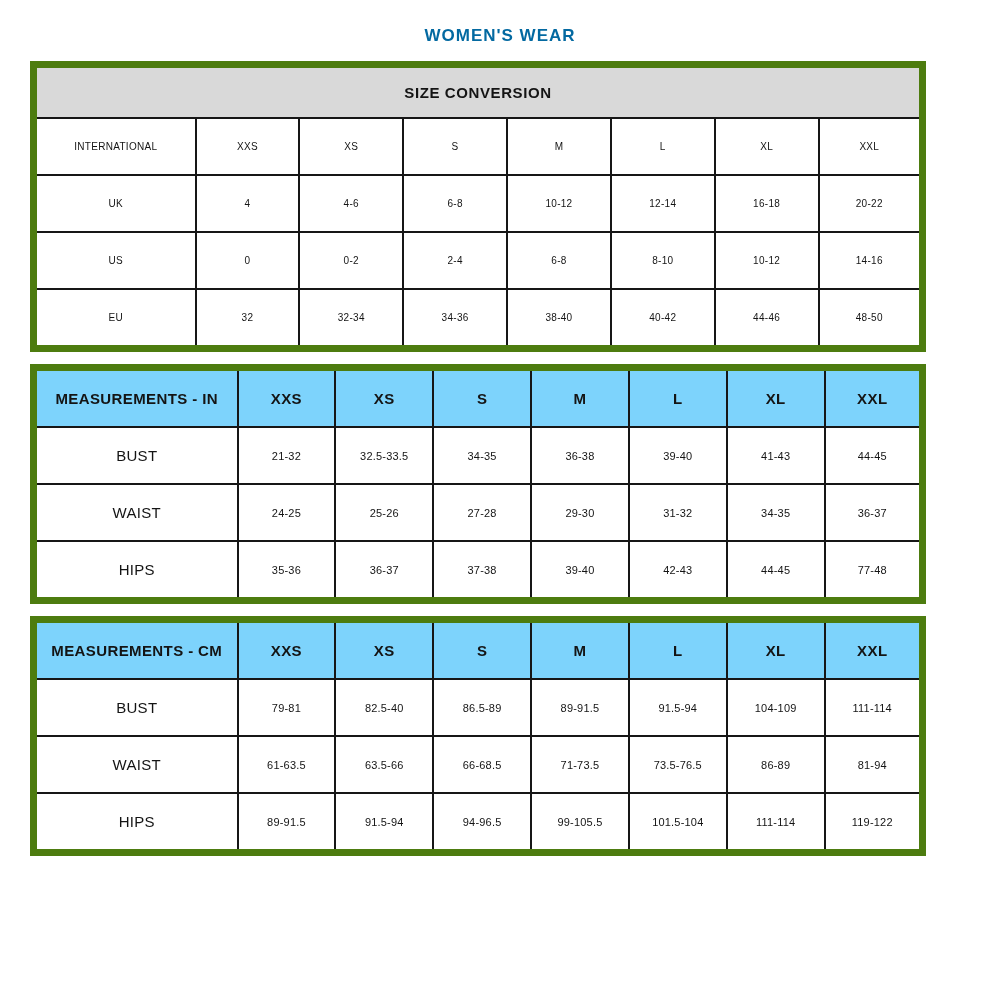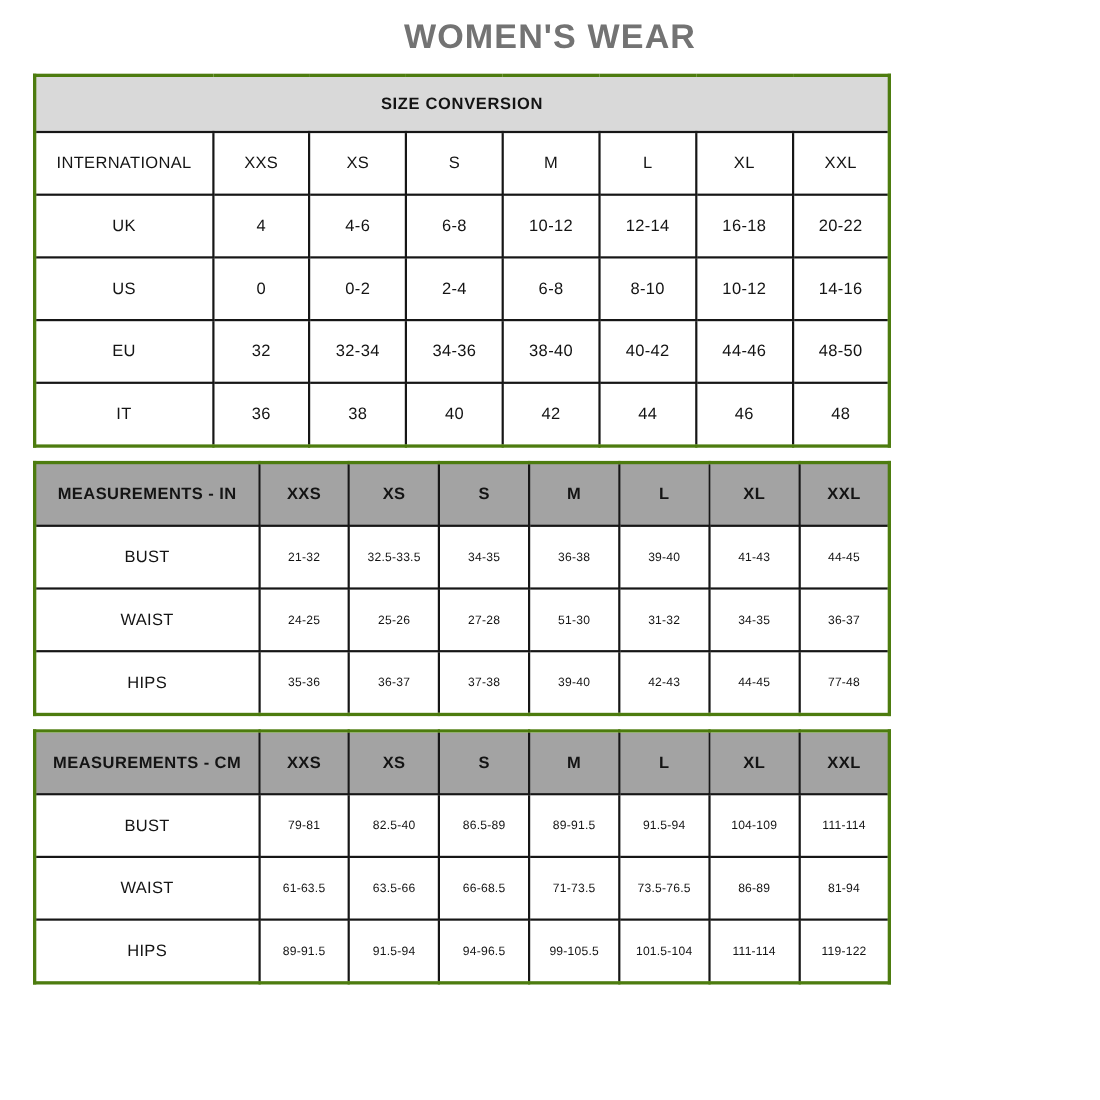--- a/index.html
+++ b/index.html
@@ -12,54 +12,54 @@
     color: #141414;
     -webkit-font-smoothing: antialiased;
   }
   .page {
     box-sizing: border-box;
     width: 1000px;
     padding: 10px 30px 0 30px;
   }
   .page-title {
     text-align: center;
-    font-size: 31px;
+    font-size: 17px;
     font-weight: bold;
     letter-spacing: 1px;
-    margin: 6px 0 15px 0;
-    color: #737373;
+    margin: 16px 0 15px 0;
+    color: #0369a1;
   }
   table {
     border-collapse: collapse;
     table-layout: fixed;
-    width: 780px;
+    width: 896px;
     margin: 0 12px 12px 0;
-    border: 3px solid #4d7c0f;
+    border: 7px solid #4d7c0f;
   }
   th, td {
     border: 2px solid #161616;
     text-align: center;
     vertical-align: middle;
     padding: 0 2px;
     overflow: hidden;
     white-space: nowrap;
   }
   
-  .t1 td, .t1 th { height: 55px; font-size: 15px; font-weight: normal; letter-spacing: 0.3px; }
+  .t1 td, .t1 th { height: 55px; font-size: 10px; font-weight: normal; letter-spacing: 0.3px; }
   .t1 .span-header {
     height: 49px;
     background: #d9d9d9;
     font-weight: bold;
     font-size: 15px;
     letter-spacing: 0.6px;
   }
   
   .tm th {
     height: 55px;
-    background: #a3a3a3;
+    background: #7dd3fc;
     font-weight: bold;
     font-size: 15px;
     letter-spacing: 0.4px;
   }
   .tm td { height: 55px; font-size: 15px; letter-spacing: 0.3px; }
   .tm td.small { font-size: 11px; letter-spacing: 0.2px; }
 </style>
 </head>
 <body>
 
@@ -115,30 +115,20 @@
         <tr>
           <td>EU</td>
           <td>32</td>
           <td>32-34</td>
           <td>34-36</td>
           <td>38-40</td>
           <td>40-42</td>
           <td>44-46</td>
           <td>48-50</td>
         </tr>
-        <tr>
-          <td>IT</td>
-          <td>36</td>
-          <td>38</td>
-          <td>40</td>
-          <td>42</td>
-          <td>44</td>
-          <td>46</td>
-          <td>48</td>
-        </tr>
       </tbody>
   </table>
 
   <table class="tm">
     <colgroup>
       <col style="width:204px">
       <col>
         <col>
         <col>
         <col>
@@ -165,21 +155,21 @@
           <td class="small">36-38</td>
           <td class="small">39-40</td>
           <td class="small">41-43</td>
           <td class="small">44-45</td>
         </tr>
         <tr>
           <td>WAIST</td>
           <td class="small">24-25</td>
           <td class="small">25-26</td>
           <td class="small">27-28</td>
-          <td class="small">51-30</td>
+          <td class="small">29-30</td>
           <td class="small">31-32</td>
           <td class="small">34-35</td>
           <td class="small">36-37</td>
         </tr>
         <tr>
           <td>HIPS</td>
           <td class="small">35-36</td>
           <td class="small">36-37</td>
           <td class="small">37-38</td>
           <td class="small">39-40</td>

